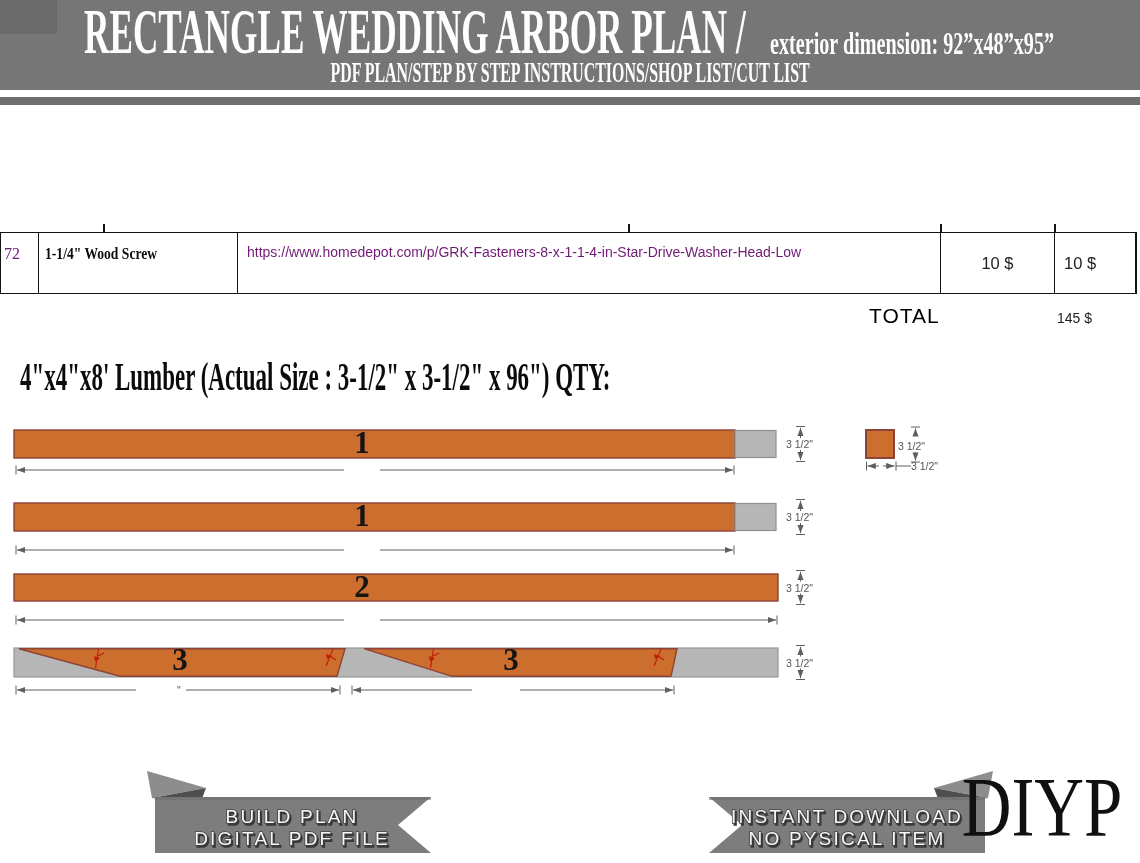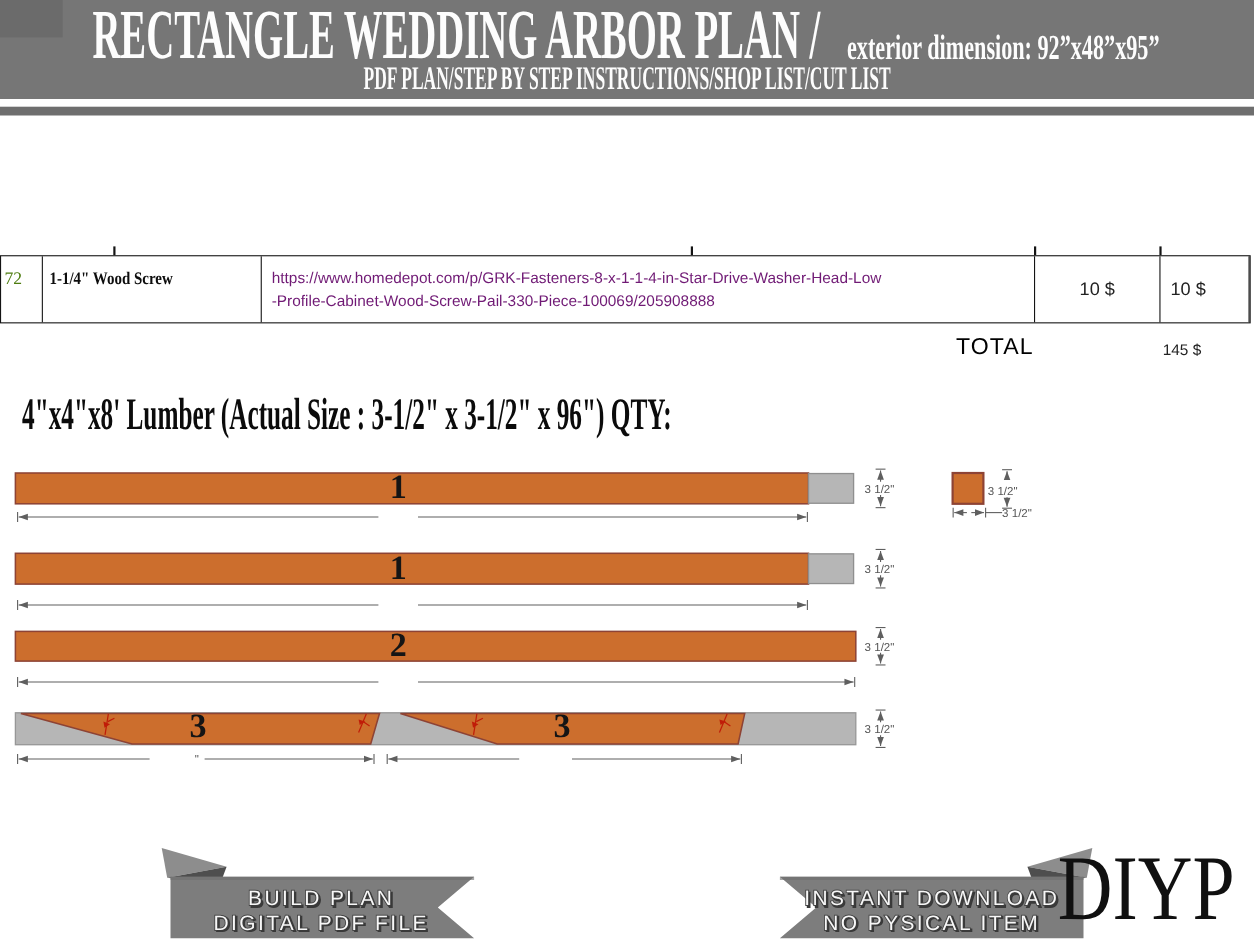--- a/index.html
+++ b/index.html
@@ -18,21 +18,21 @@
   .hdr-sub-wrap{position:absolute;left:0;top:57px;width:1140px;text-align:center;}
   .hdr-sub{font-family:"Liberation Serif",serif;font-weight:bold;font-size:30px;line-height:1.0;
            color:#fdfdfd;white-space:nowrap;display:inline-block;transform:scaleX(0.53);
            transform-origin:center top;}
   .sep-bar{position:absolute;top:97px;left:0;width:1140px;height:8px;background:#6e6e6e;}
 
   
   .shoprow{position:absolute;top:232px;left:0;width:1137px;height:62px;border:1.5px solid #141414;
            display:flex;box-sizing:border-box;background:#fff;}
   .shoprow .cell{border-right:1.5px solid #141414;box-sizing:border-box;overflow:hidden;}
-  .c-num{width:38px;font-family:"Liberation Serif",serif;font-size:16px;color:#4d7c0f;
+  .c-num{width:38px;font-family:"Liberation Serif",serif;font-size:16px;color:#701a75;
          padding:12px 0 0 3px;}
   .c-item{width:199px;padding:12px 0 0 6px;}
   .c-item span{font-family:"Liberation Serif",serif;font-weight:bold;font-size:16px;color:#0d0d0d;
          display:inline-block;transform:scaleX(0.85);transform-origin:left top;white-space:nowrap;}
   .c-url{width:703px;padding:9px 0 0 9px;font-size:14px;color:#701a75;line-height:21px;}
   .c-p1{width:114px;display:flex;align-items:center;justify-content:center;font-size:16.5px;color:#222;}
   .c-p2{flex:1;display:flex;align-items:center;font-size:16.5px;color:#222;padding-left:9px;border-right:none;}
   .ttick{position:absolute;top:224px;width:2px;height:9px;background:#141414;}
 
   .total-label{position:absolute;left:869px;top:304px;font-size:21px;letter-spacing:1px;color:#000000;}
@@ -90,21 +90,20 @@
   <div class="ttick" style="left:940px"></div>
   <div class="ttick" style="left:1054px"></div>
 
   <div class="shoprow">
     <div class="cell c-num">72</div>
     <div class="cell c-item">
       <span>1-1/4" Wood Screw</span>
     </div>
     <div class="cell c-url">
       <div>https://www.homedepot.com/p/GRK-Fasteners-8-x-1-1-4-in-Star-Drive-Washer-Head-Low</div>
-      <div>-Profile-Cabinet-Wood-Screw-Pail-330-Piece-100069/205908888</div>
     </div>
     <div class="cell c-p1">10 $</div>
     <div class="cell c-p2">10 $</div>
   </div>
 
   <div class="total-label">TOTAL</div>
   <div class="total-value">145 $</div>
 
   <span class="lumber-h">4"x4"x8' Lumber (Actual Size : 3-1/2" x 3-1/2" x 96") QTY:</span>
 

